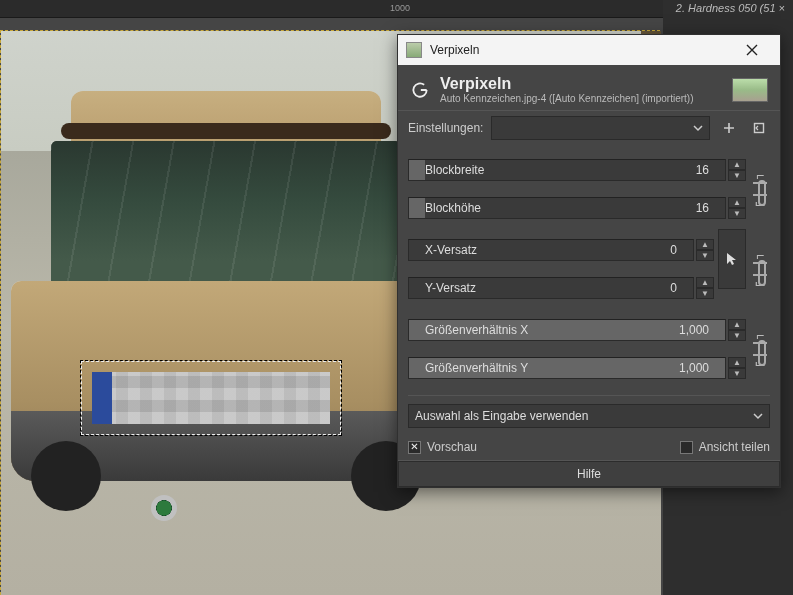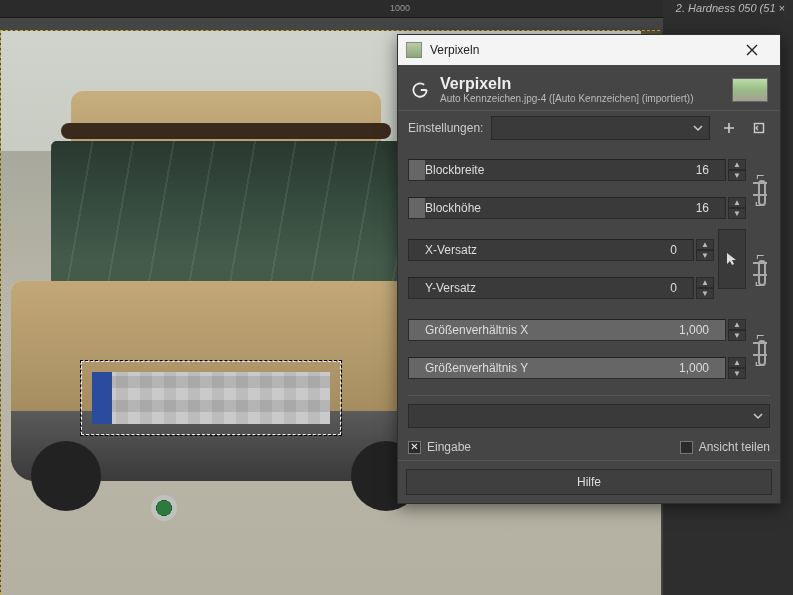--- a/index.html
+++ b/index.html
@@ -86,21 +86,21 @@
 
   .sep{height:1px;background:#555;margin:2px 10px;}
 
   .usage-row{padding:6px 10px;}
   .usage-row .combo{width:100%;}
 
   .preview-row{display:flex;align-items:center;padding:6px 10px;gap:6px;color:#ccc;}
   .preview-row .chk{width:13px;height:13px;background:#2a2a2a;border:1px solid #777;display:flex;align-items:center;justify-content:center;font-size:10px;color:#eee;line-height:1;}
   .preview-row .right{margin-left:auto;display:flex;align-items:center;gap:6px;}
 
-  .buttons{display:flex;gap:6px;padding:8px;border-top:1px solid #555;}
+  .buttons{display:flex;gap:6px;border-top:1px solid #555;}
   .btn{flex:1;height:26px;background:#3f3f3f;border:1px solid #2c2c2c;color:#ddd;display:flex;align-items:center;justify-content:center;font-size:12px;}
 
   .chev svg,.icon svg{display:block;}
 </style>
 </head>
 <body>
 
 <div class="canvas-wrap">
   <div class="ruler-top">
     <span class="ruler-tick" style="left:390px">1000</span>
@@ -283,31 +283,32 @@
           <span class="br">⌙</span>
         </div>
     </div>
   </div>
 
 
   <div class="sep"></div>
 
   <div class="usage-row">
     <div class="combo">
+      <span>Auswahl als Eingabe verwenden</span>
       <span class="chev">
           <svg width="10" height="10" viewBox="0 0 10 10">
             <path d="M1 3 L5 7 L9 3" stroke="#ccc" fill="none" stroke-width="1.5"></path>
           </svg>
         </span>
     </div>
   </div>
 
   <div class="preview-row">
     <span class="chk">✕</span>
-    <span>Eingabe</span>
+    <span>Vorschau</span>
     <span class="right">
       <span class="chk" style="background:#2a2a2a"></span>
       <span>Ansicht teilen</span>
     </span>
   </div>
 
   <div class="buttons">
     <div class="btn">Hilfe</div>
   </div>
 

